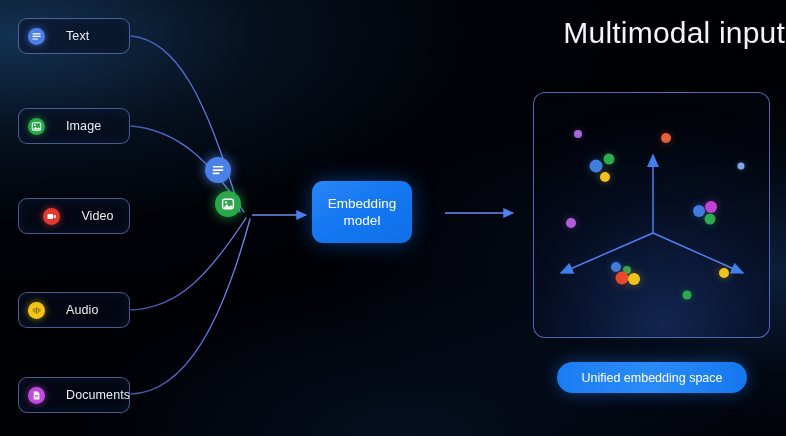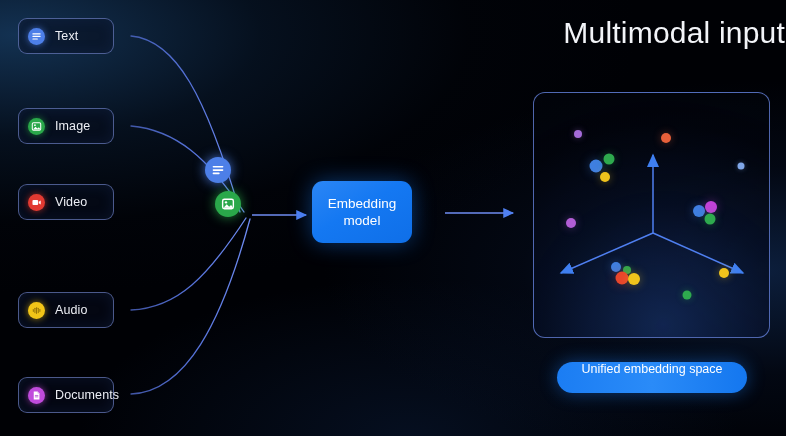--- a/index.html
+++ b/index.html
@@ -34,29 +34,29 @@
     font-size: 30px;
     letter-spacing: 0.2px;
     font-weight: 400;
     transform: translateX(-1px);
   }
 
   
   .pill {
     position: absolute;
     left: 18px;
-    width: 96px;
+    width: 112px;
     height: 36px;
     box-sizing: border-box;
     border: 1px solid rgba(120,140,215,0.62);
     border-radius: 9px;
     background: rgba(7,13,30,0.55);
     display: flex;
     align-items: center;
-    gap: 10px;
+    gap: 21px;
     padding-left: 9px;
     box-shadow: inset 0 0 14px rgba(40,70,140,0.18);
   }
   .pill .ic {
     width: 17px;
     height: 17px;
     border-radius: 50%;
     flex: 0 0 17px;
     display: flex;
     align-items: center;
@@ -135,20 +135,21 @@
     position: absolute;
     left: 557px;
     top: 362px;
     width: 190px;
     height: 31px;
     border-radius: 16px;
     background: linear-gradient(90deg, #1b7df3 0%, #2a8bf8 50%, #1477ef 100%);
     color: #ffffff;
     font-size: 12.5px;
     display: flex;
+    align-items: center;
     justify-content: center;
     box-shadow: 0 0 18px rgba(26,125,243,0.45);
   }
 
   svg.overlay {
     position: absolute;
     left: 0;
     top: 0;
     width: 786px;
     height: 436px;
@@ -204,21 +205,21 @@
     <span class="ic image">
       <svg width="11" height="11" viewBox="0 0 12 12">
         <rect x="1.4" y="1.9" width="9.2" height="8.2" rx="1.4" fill="none" stroke="#ffffff" stroke-width="1.1"></rect>
         <circle cx="4.3" cy="4.6" r="0.95" fill="#ffffff"></circle>
         <path d="M2.2,9.3 L4.9,6.3 L7.0,8.3 L8.6,6.9 L10.0,8.6 L10.0,9.4 Z" fill="#ffffff"></path>
       </svg>
     </span>
     <span class="lbl">Image</span>
   </div>
 
-  <div class="pill" style="top:184px;">
+  <div class="pill" style="top:198px;justify-content:center;">
     <span class="ic video">
       <svg width="11" height="11" viewBox="0 0 12 12">
         <rect x="1.6" y="3.3" width="6.2" height="5.4" rx="1.1" fill="#ffffff"></rect>
         <path d="M8.5,5.2 L10.6,3.7 L10.6,8.3 L8.5,6.8 Z" fill="#ffffff"></path>
       </svg>
     </span>
     <span class="lbl">Video</span>
   </div>
 
   <div class="pill" style="top:292px;">

